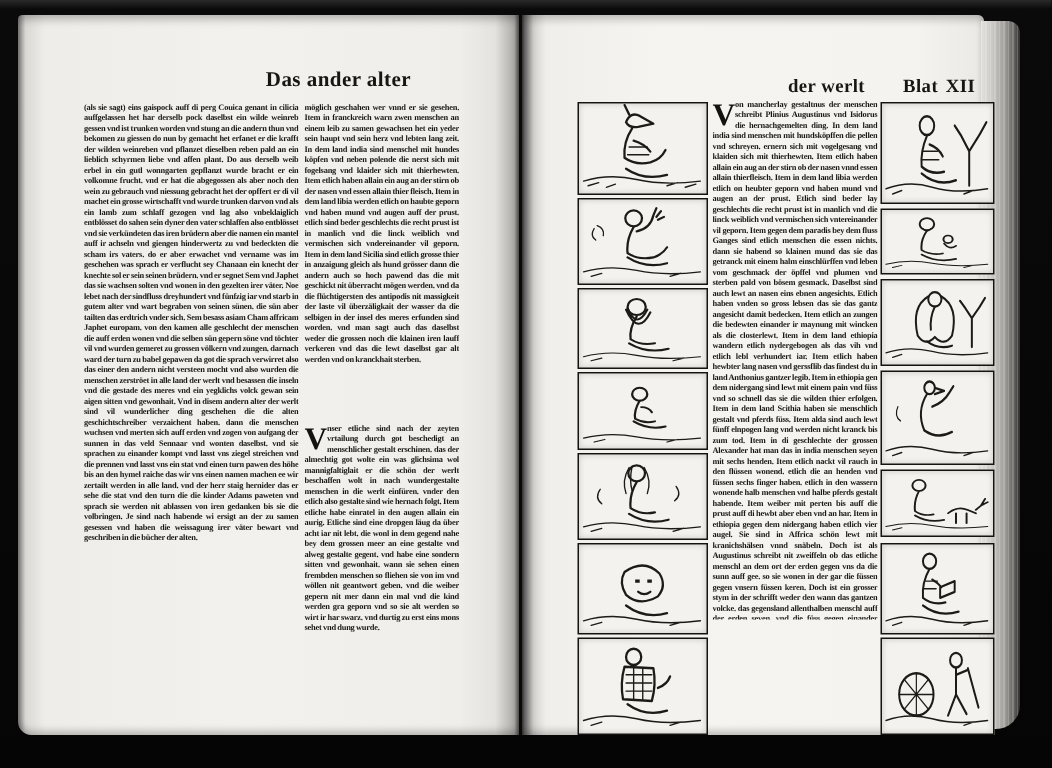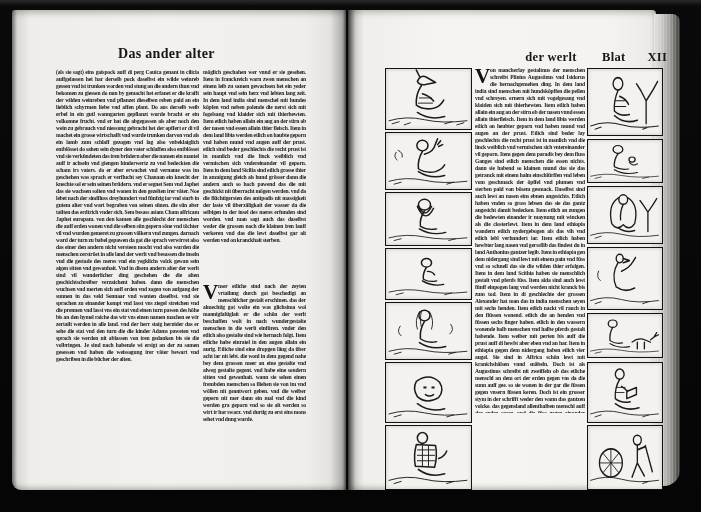--- a/index.html
+++ b/index.html
@@ -15,23 +15,23 @@
     background:linear-gradient(90deg,#cccbc8 0,#efeeea 10px,#f5f4f0 30%,#f4f3ef 85%,#eae9e5 100%);
     box-shadow:inset 0 3px 6px rgba(0,0,0,.22), inset 0 -3px 5px rgba(0,0,0,.2);}
   .gutter{position:absolute;left:330px;top:10px;width:34px;height:480px;pointer-events:none;
     background:linear-gradient(90deg,rgba(0,0,0,0) 0,rgba(0,0,0,.22) 38%,rgba(10,10,10,.8) 52%,rgba(20,20,20,.55) 58%,rgba(0,0,0,.12) 75%,rgba(0,0,0,0) 100%);}
   .fore-edge{position:absolute;left:654px;top:14px;width:26px;height:472px;border-radius:0 8px 16px 0;
     background:linear-gradient(90deg,#e2e1de 0,#c9c8c5 30%,#9d9c99 62%,#5f5e5b 86%,#2e2e2e 100%);}
   .fore-edge:after{content:"";position:absolute;inset:0;border-radius:inherit;
     background:repeating-linear-gradient(90deg,rgba(255,255,255,.18) 0 1px,rgba(0,0,0,0) 1px 3px);}
   
   .running-head{position:absolute;font-weight:bold;color:#181613;letter-spacing:.3px;}
-  .rh-left{left:118px;top:46px;width:156px;text-align:left;font-size:14px;}
+  .rh-left{left:118px;top:46px;width:156px;text-align:right;font-size:14px;}
   .rh-right{left:508px;top:50px;width:86px;text-align:center;font-size:12.5px;}
-  .rh-folio{left:602px;top:50px;width:56px;display:flex;gap:22px;font-size:12.5px;}
+  .rh-folio{left:602px;top:50px;width:56px;display:flex;gap:5px;font-size:12.5px;}
   
   .blk{position:absolute;color:#1a1815;font-size:5.6px;line-height:7px;text-align:justify;
        font-weight:bold;letter-spacing:-.15px;overflow:hidden;word-spacing:-.3px;}
   .col1{left:56px;top:69px;width:143px;height:387px;}
   .col2{left:203px;top:69px;width:103px;height:366px;}
   .col2 .p1{height:212px;overflow:hidden;margin:0 0 2px 0;}
   .col2 .p2{height:152px;overflow:hidden;margin:0;}
   .rbody{left:475px;top:67px;width:110px;height:346px;}
   .dropcap{float:left;font-size:21px;line-height:18px;width:14px;font-weight:bold;color:#14120f;margin:0 1px 0 0;}
   

